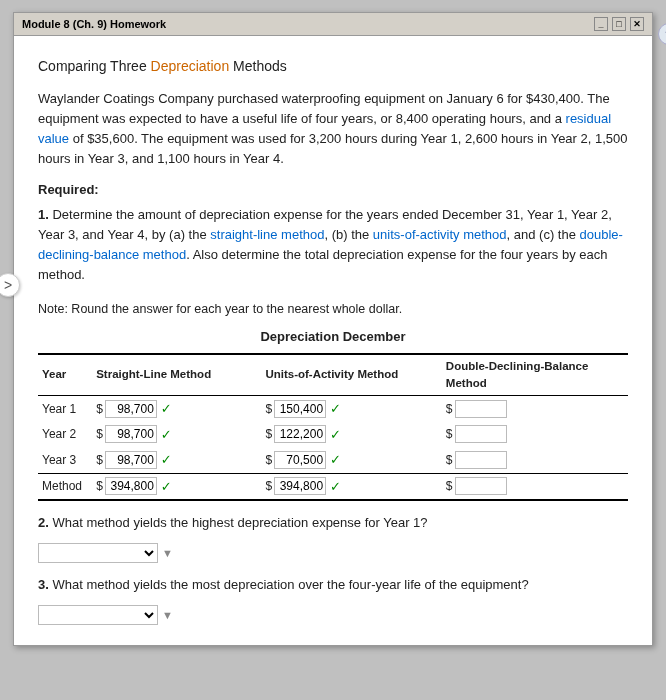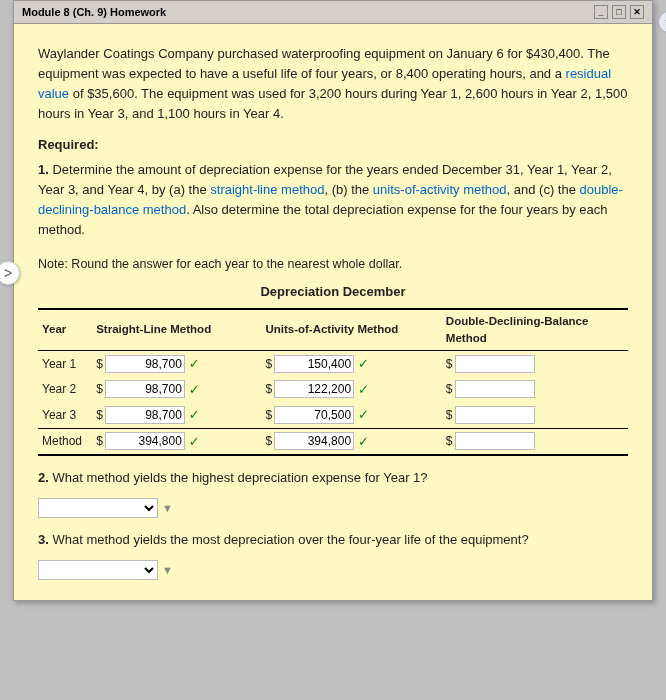--- a/index.html
+++ b/index.html
@@ -7,24 +7,24 @@
       font-family: Arial, sans-serif;
       font-size: 13px;
       background: #c0c0c0;
       display: flex;
       justify-content: center;
       align-items: flex-start;
       min-height: 700px;
     }
     .window {
       width: 640px;
-      background: #fef9c3;
+      background: #ffffff;
       border: 1px solid #999;
       box-shadow: 2px 2px 6px rgba(0,0,0,0.3);
-      margin-top: 0;
+      margin-top: 12px;
       position: relative;
     }
     .titlebar {
       background: #d4d0c8;
       border-bottom: 1px solid #999;
       padding: 4px 8px;
       font-size: 11px;
       font-weight: bold;
       color: #000;
       display: flex;
@@ -146,21 +146,21 @@
       display: flex;
       align-items: center;
       gap: 2px;
     }
     .input-cell .dollar {
       font-size: 12px;
     }
     .cell-input {
       border: 1px solid #bbb;
       background: #fff;
-      width: 80px;
+      width: 52px;
       height: 18px;
       font-size: 12px;
       text-align: right;
       padding: 8px 2px;
     }
     .cell-input.filled {
       background: #fff;
     }
     .check-mark {
       color: #008800;
@@ -202,20 +202,23 @@
 
   <div class="nav-arrow">
     <span>&gt;</span>
   </div>
   <div class="help-btn">
     <span>?</span>
   </div>
 
   <div class="content">
 
+    <div class="section-title">
+      <span>Comparing Three </span><span class="orange">Depreciation</span><span> Methods</span>
+    </div>
 
     <p>
       <span>Waylander Coatings Company purchased waterproofing equipment on January 6 for $430,400. The equipment was expected to have a useful life of four years, or 8,400 operating hours, and a </span><span class="blue">residual value</span><span> of $35,600. The equipment was used for 3,200 hours during Year 1, 2,600 hours in Year 2, 1,500 hours in Year 3, and 1,100 hours in Year 4.</span>
     </p>
 
     <div class="required-label">Required:</div>
 
     <div class="question-block">
       <p>
         <span class="question-num">1.</span>

